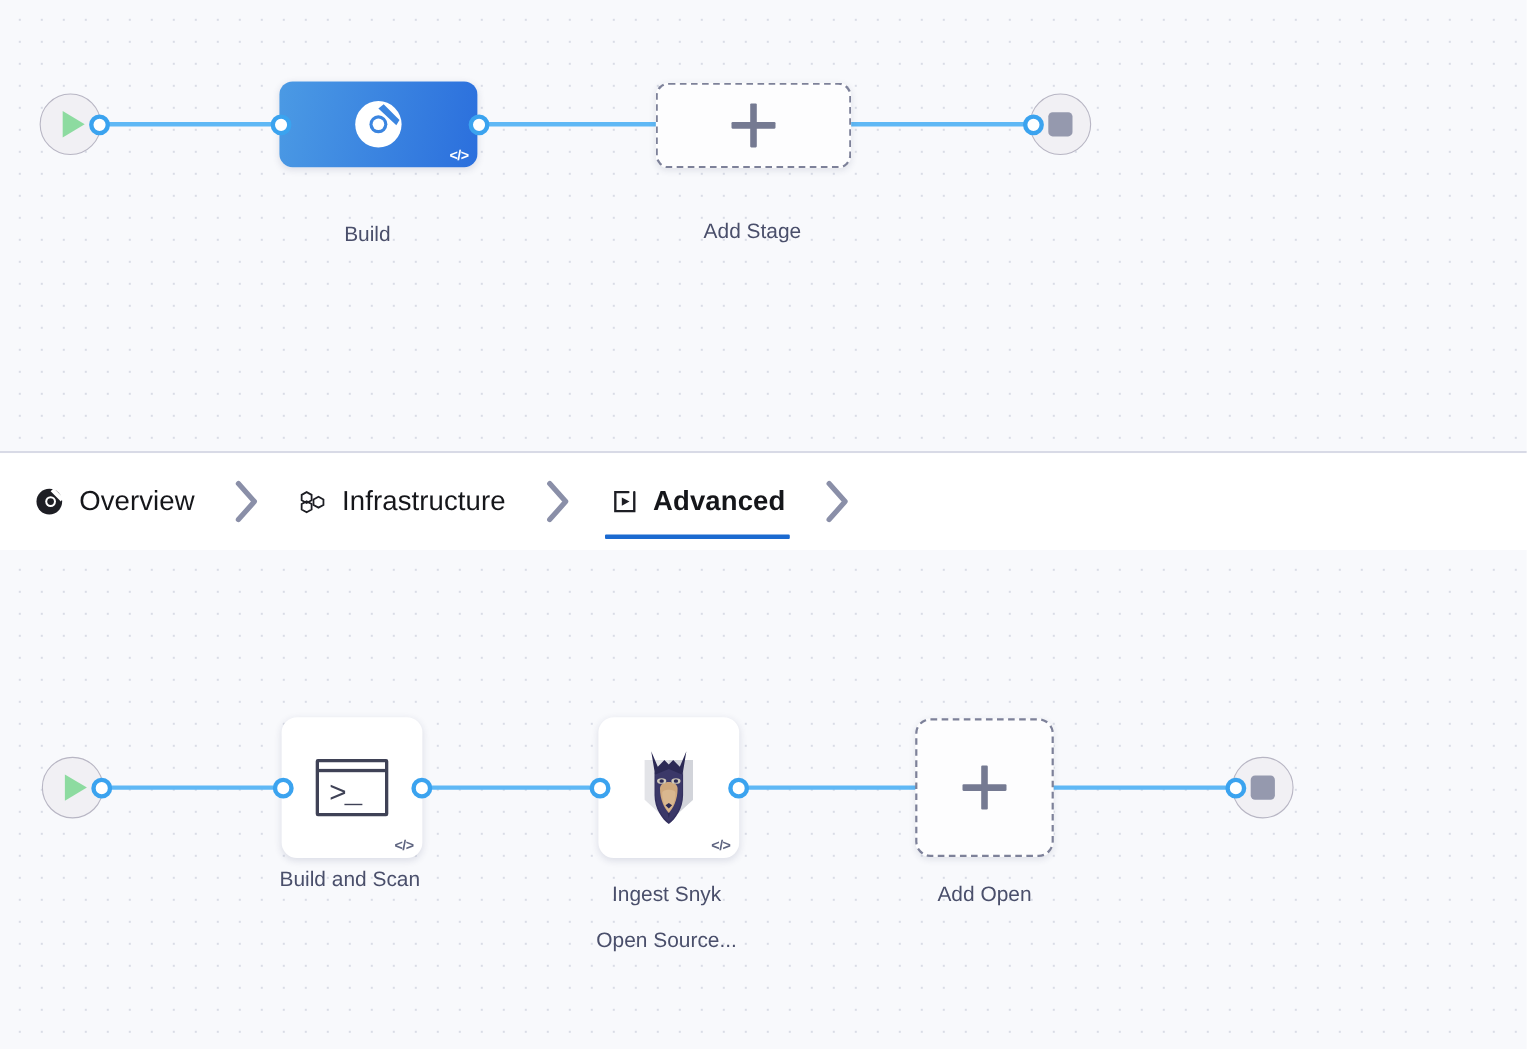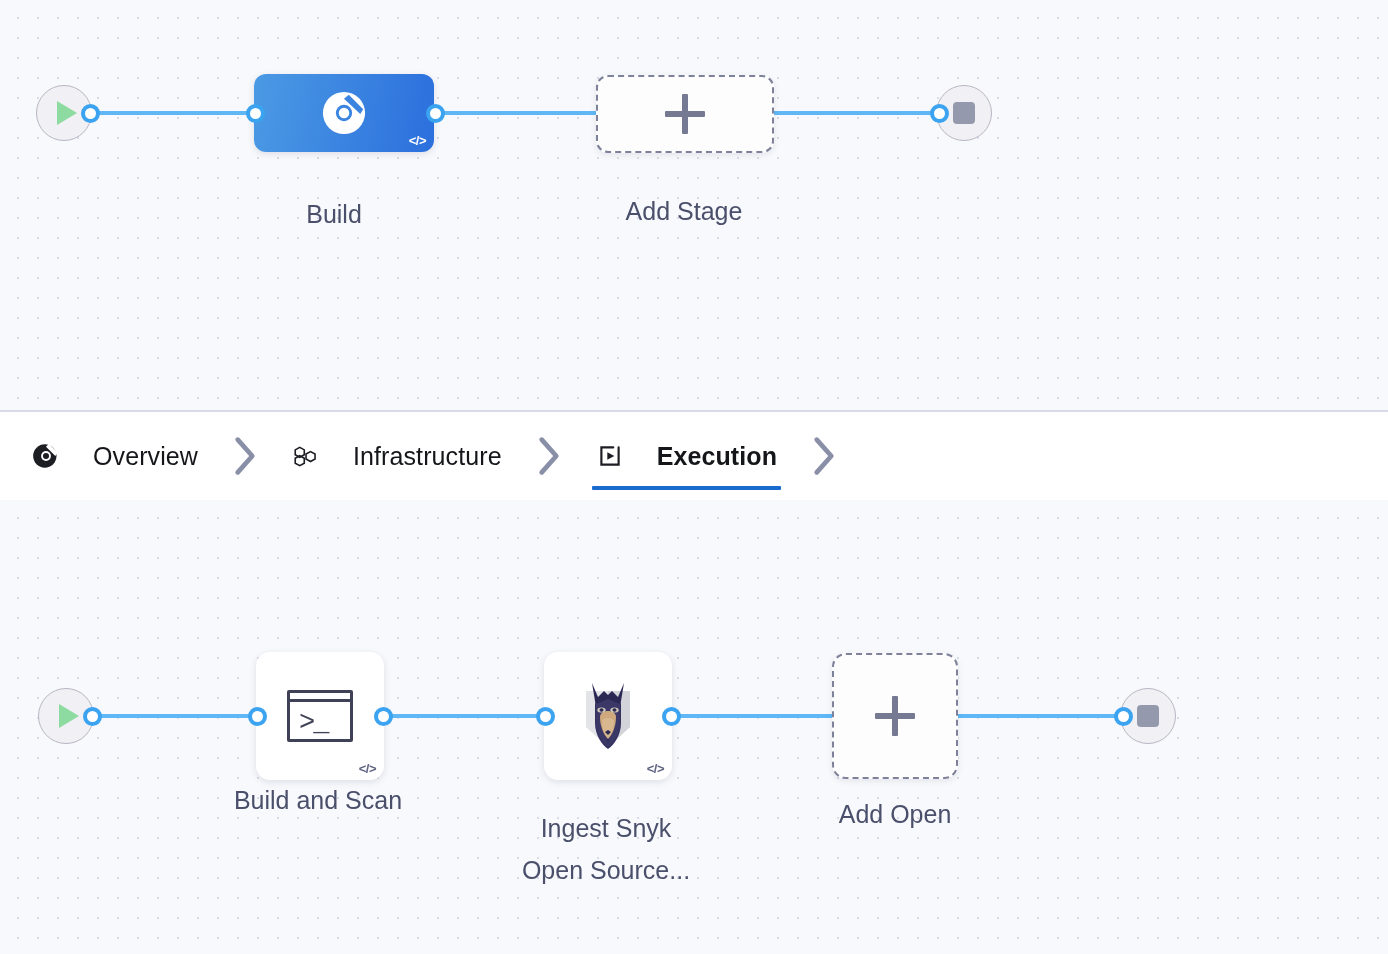--- a/index.html
+++ b/index.html
@@ -61,21 +61,20 @@
     height: 88px;
     position: relative;
     cursor: pointer;
     padding: 0 2px;
   }
   .tab-label {
     font-size: 25px;
     color: #15161a;
     letter-spacing: 0.1px;
     white-space: nowrap;
-    margin-left: 21px;
   }
   .tab.active .tab-label { font-weight: bold; }
   .tab.active::after {
     content: "";
     position: absolute;
     left: -2px;
     right: -2px;
     bottom: 10px;
     height: 4px;
     background: #1b6ad0;
@@ -185,21 +184,21 @@
     letter-spacing: -0.5px;
     color: #ffffff;
     font-family: "Liberation Sans", sans-serif;
   }
   .code-badge.dark { color: #5e6480; }
 
   
   .caption {
     position: absolute;
     text-align: center;
-    font-size: 25px;
+    font-size: 19px;
     color: #4a4f6b;
     line-height: 42px;
     white-space: pre-line;
   }
 
   
   .term-icon {
     width: 66px; height: 52px;
     border: 3px solid #3f4256;
     border-radius: 2px;
@@ -293,21 +292,21 @@
 
     <svg class="chevron" viewBox="0 0 12 22">
       <path d="M2 2 L10 11 L2 20" fill="none" stroke="#8a8fa8" stroke-width="2.6" stroke-linecap="round" stroke-linejoin="round"></path>
     </svg>
 
     <div class="tab active">
       <svg class="tab-icon" viewBox="0 0 26 26">
         <path d="M21 5 L21 21 L5 21 L5 5 L16 5" fill="none" stroke="#1d1e24" stroke-width="2" stroke-linecap="round"></path>
         <path d="M10.5 9.5 L17 13 L10.5 16.5 Z" fill="#1d1e24"></path>
       </svg>
-      <span class="tab-label">Execution</span>
+      <span class="tab-label">Advanced</span>
     </div>
 
     <svg class="chevron" viewBox="0 0 12 22">
       <path d="M2 2 L10 11 L2 20" fill="none" stroke="#8a8fa8" stroke-width="2.6" stroke-linecap="round" stroke-linejoin="round"></path>
     </svg>
 
   </div>
 
   <div class="canvas" id="step-canvas">
 
@@ -345,21 +344,21 @@
         <ellipse cx="38.5" cy="33" rx="4.2" ry="2.6" fill="#cfc8b8"></ellipse>
         <ellipse cx="25.5" cy="33" rx="2" ry="1.7" fill="#2b2954"></ellipse>
         <ellipse cx="38.5" cy="33" rx="2" ry="1.7" fill="#2b2954"></ellipse>
         <path d="M29 55 L32 53 L35 55 L32 58 Z" fill="#2b2954"></path>
         <path d="M31 62 L33 62 L32 67 Z" fill="#2b2954"></path>
       </svg>
       <span class="code-badge dark">&lt;/&gt;</span>
     </div>
     <div class="port" style="left:536px; top:207px;"></div>
     <div class="port" style="left:662px; top:207px;"></div>
-    <div class="caption" style="left:488px; top:307px; width:236px;">Ingest Snyk
+    <div class="caption" style="left:488px; top:293px; width:236px;">Ingest Snyk
 Open Source...</div>
 
     <div class="node dashed step-add" style="left:832px; top:153px;">
       <div class="plus"></div>
     </div>
     <div class="caption" style="left:777px; top:293px; width:236px;">Add Open</div>
 
     <div class="terminal" style="left:1120px; top:188px;">
       <div class="stop-sq"></div>
     </div>

